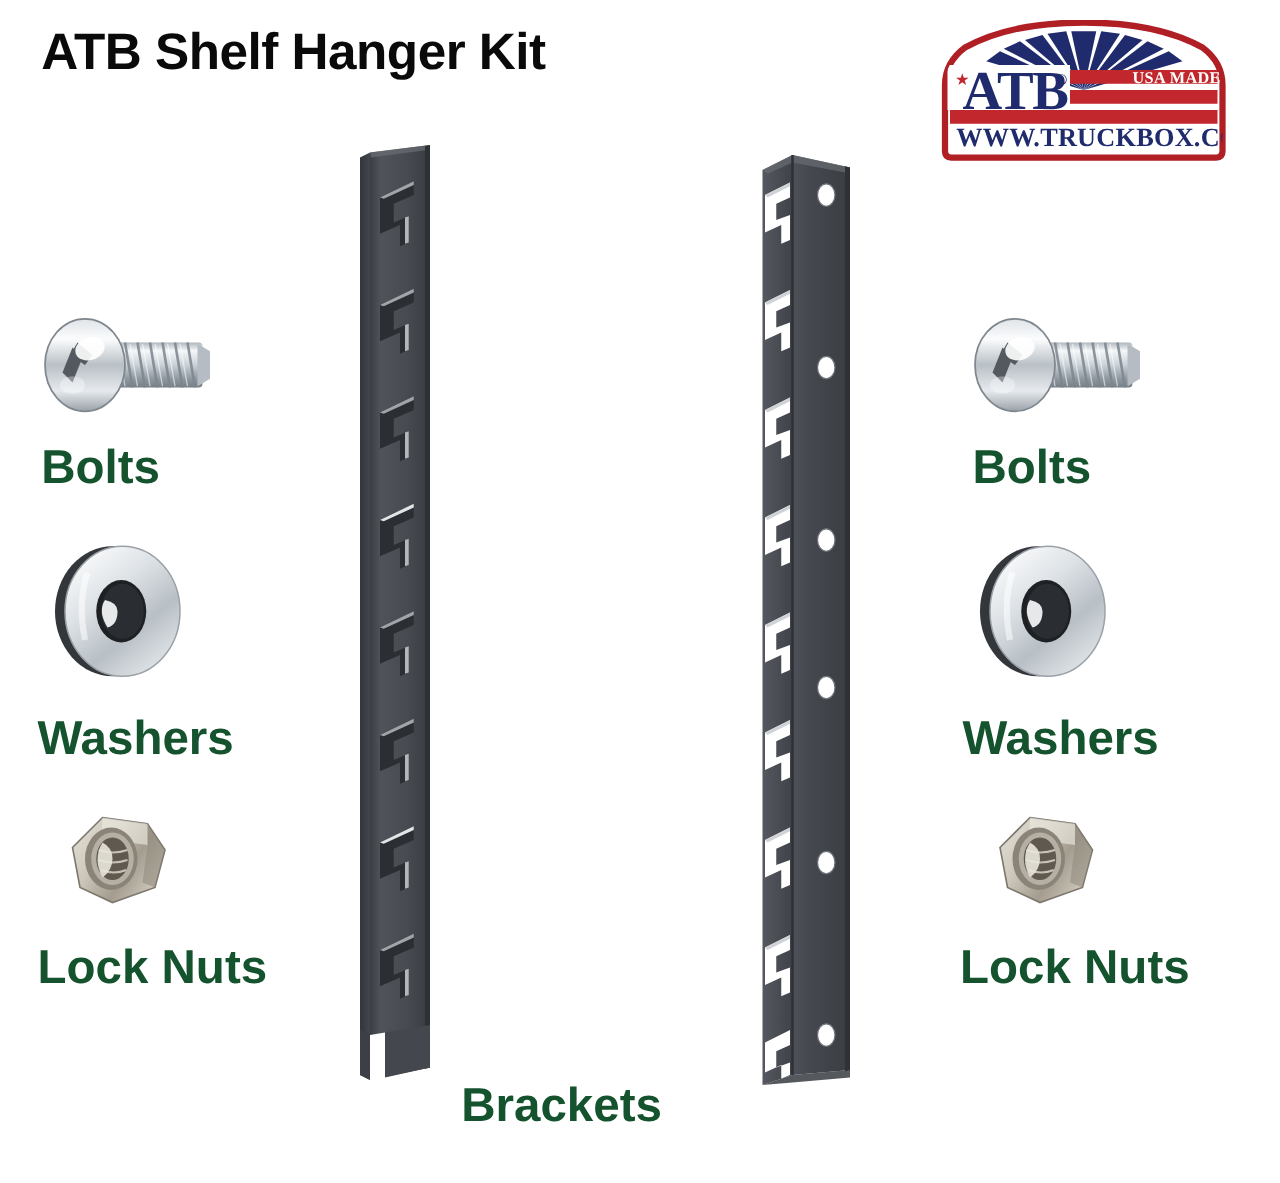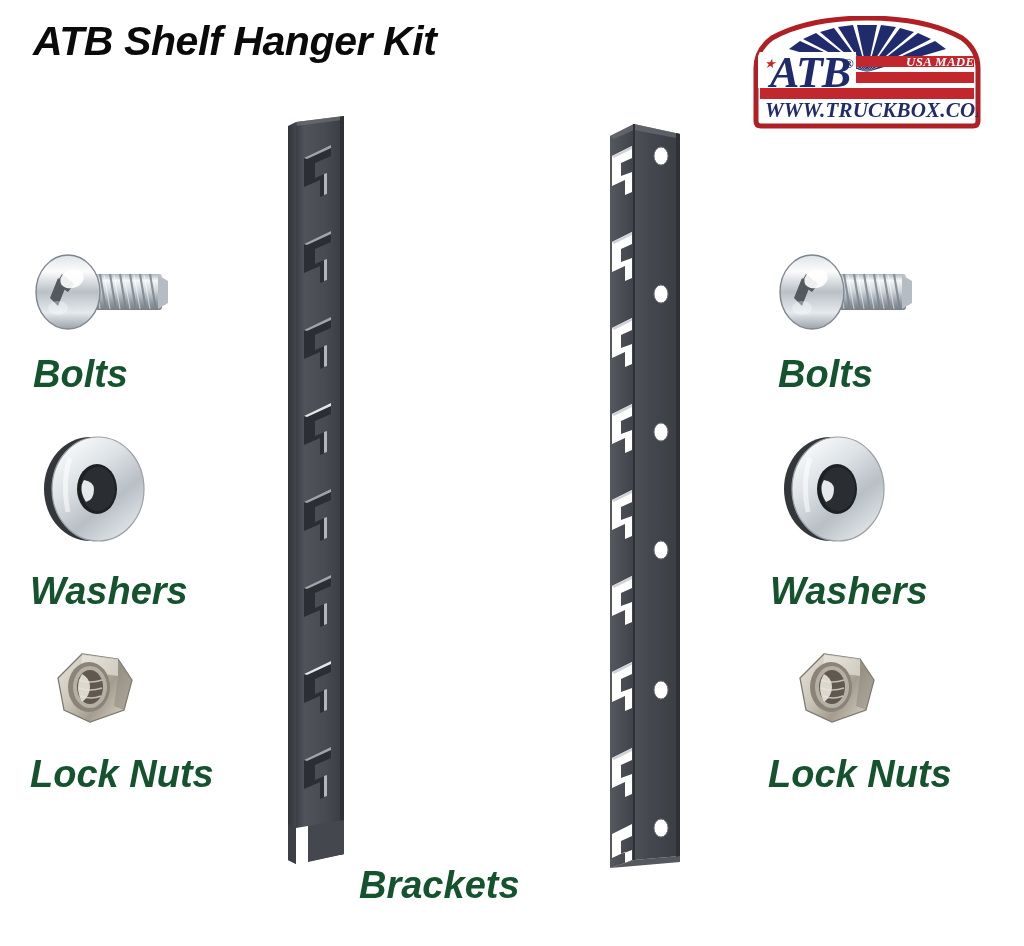--- a/index.html
+++ b/index.html
@@ -10,21 +10,20 @@
   }
   body {
     font-family: "Liberation Sans", sans-serif;
   }
   #page {
     position: relative;
     width: 1024px;
     height: 946px;
     background: #ffffff;
     overflow: hidden;
-    font-style: italic;
   }
 
   
   .page-title {
     position: absolute;
     left: 33px;
     top: 18px;
     font-size: 41px;
     font-weight: bold;
     color: #0a0a0a;
@@ -374,21 +373,21 @@
         <ellipse cx="57" cy="578" rx="7" ry="9" fill="#ffffff"></ellipse>
         <ellipse cx="57" cy="578" rx="7" ry="9" fill="none" stroke="#6e7279" stroke-width="1"></ellipse>
         <ellipse cx="57" cy="716" rx="7" ry="9" fill="#ffffff"></ellipse>
         <ellipse cx="57" cy="716" rx="7" ry="9" fill="none" stroke="#6e7279" stroke-width="1"></ellipse>
       </g>
 
       <path d="M6,756 L30,748 L76,744 L76,750 L30,754 Z" fill="#2b2e33" opacity="0.8"></path>
     </svg>
   </div>
 
-  <div class="part-label" style="left:359px; top:866px;">Brackets</div>
+  <div class="part-label" style="left:369px; top:866px;">Brackets</div>
 
   <div class="part-fig" style="left:772px; top:248px; width:160px; height:92px;">
     <svg viewBox="0 0 160 92" xmlns="http://www.w3.org/2000/svg">
       <defs>
         <linearGradient id="boltHeadR" x1="0" y1="0" x2="0" y2="1">
           <stop offset="0%" stop-color="#dfe4e8"></stop>
           <stop offset="22%" stop-color="#fbfcfd"></stop>
           <stop offset="50%" stop-color="#b9c0c6"></stop>
           <stop offset="78%" stop-color="#e6eaee"></stop>
           <stop offset="100%" stop-color="#9aa1a8"></stop>

